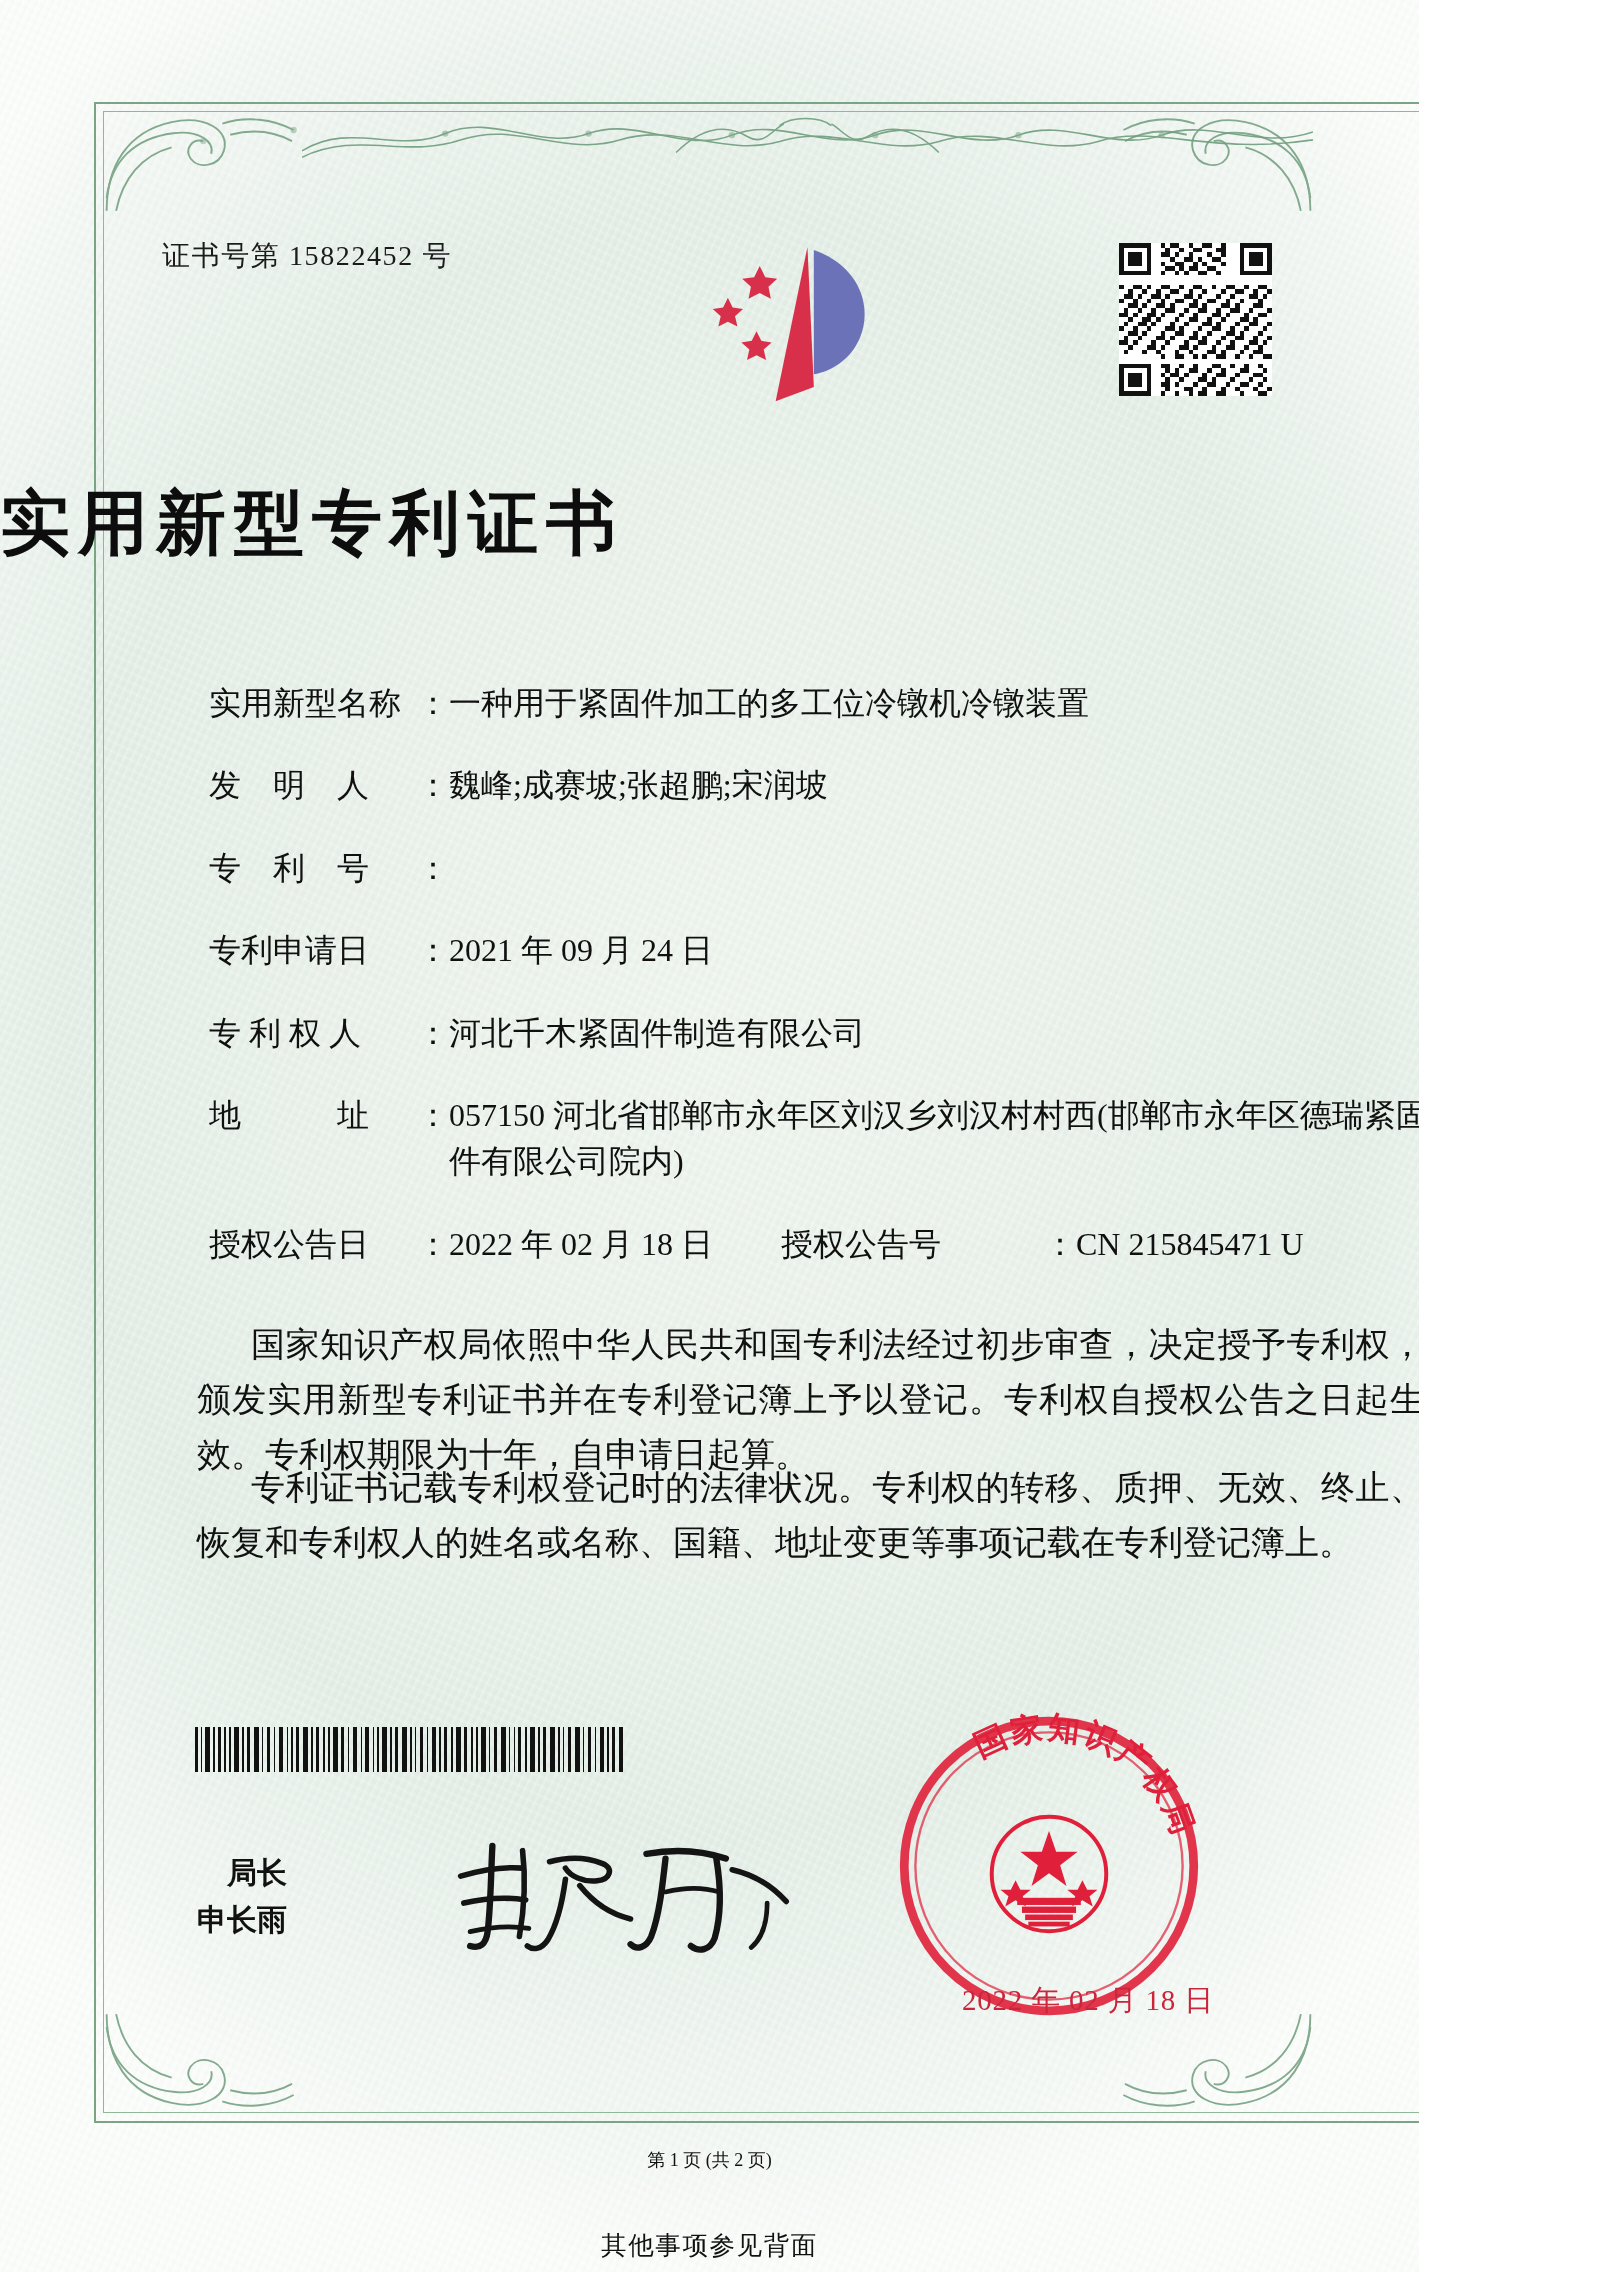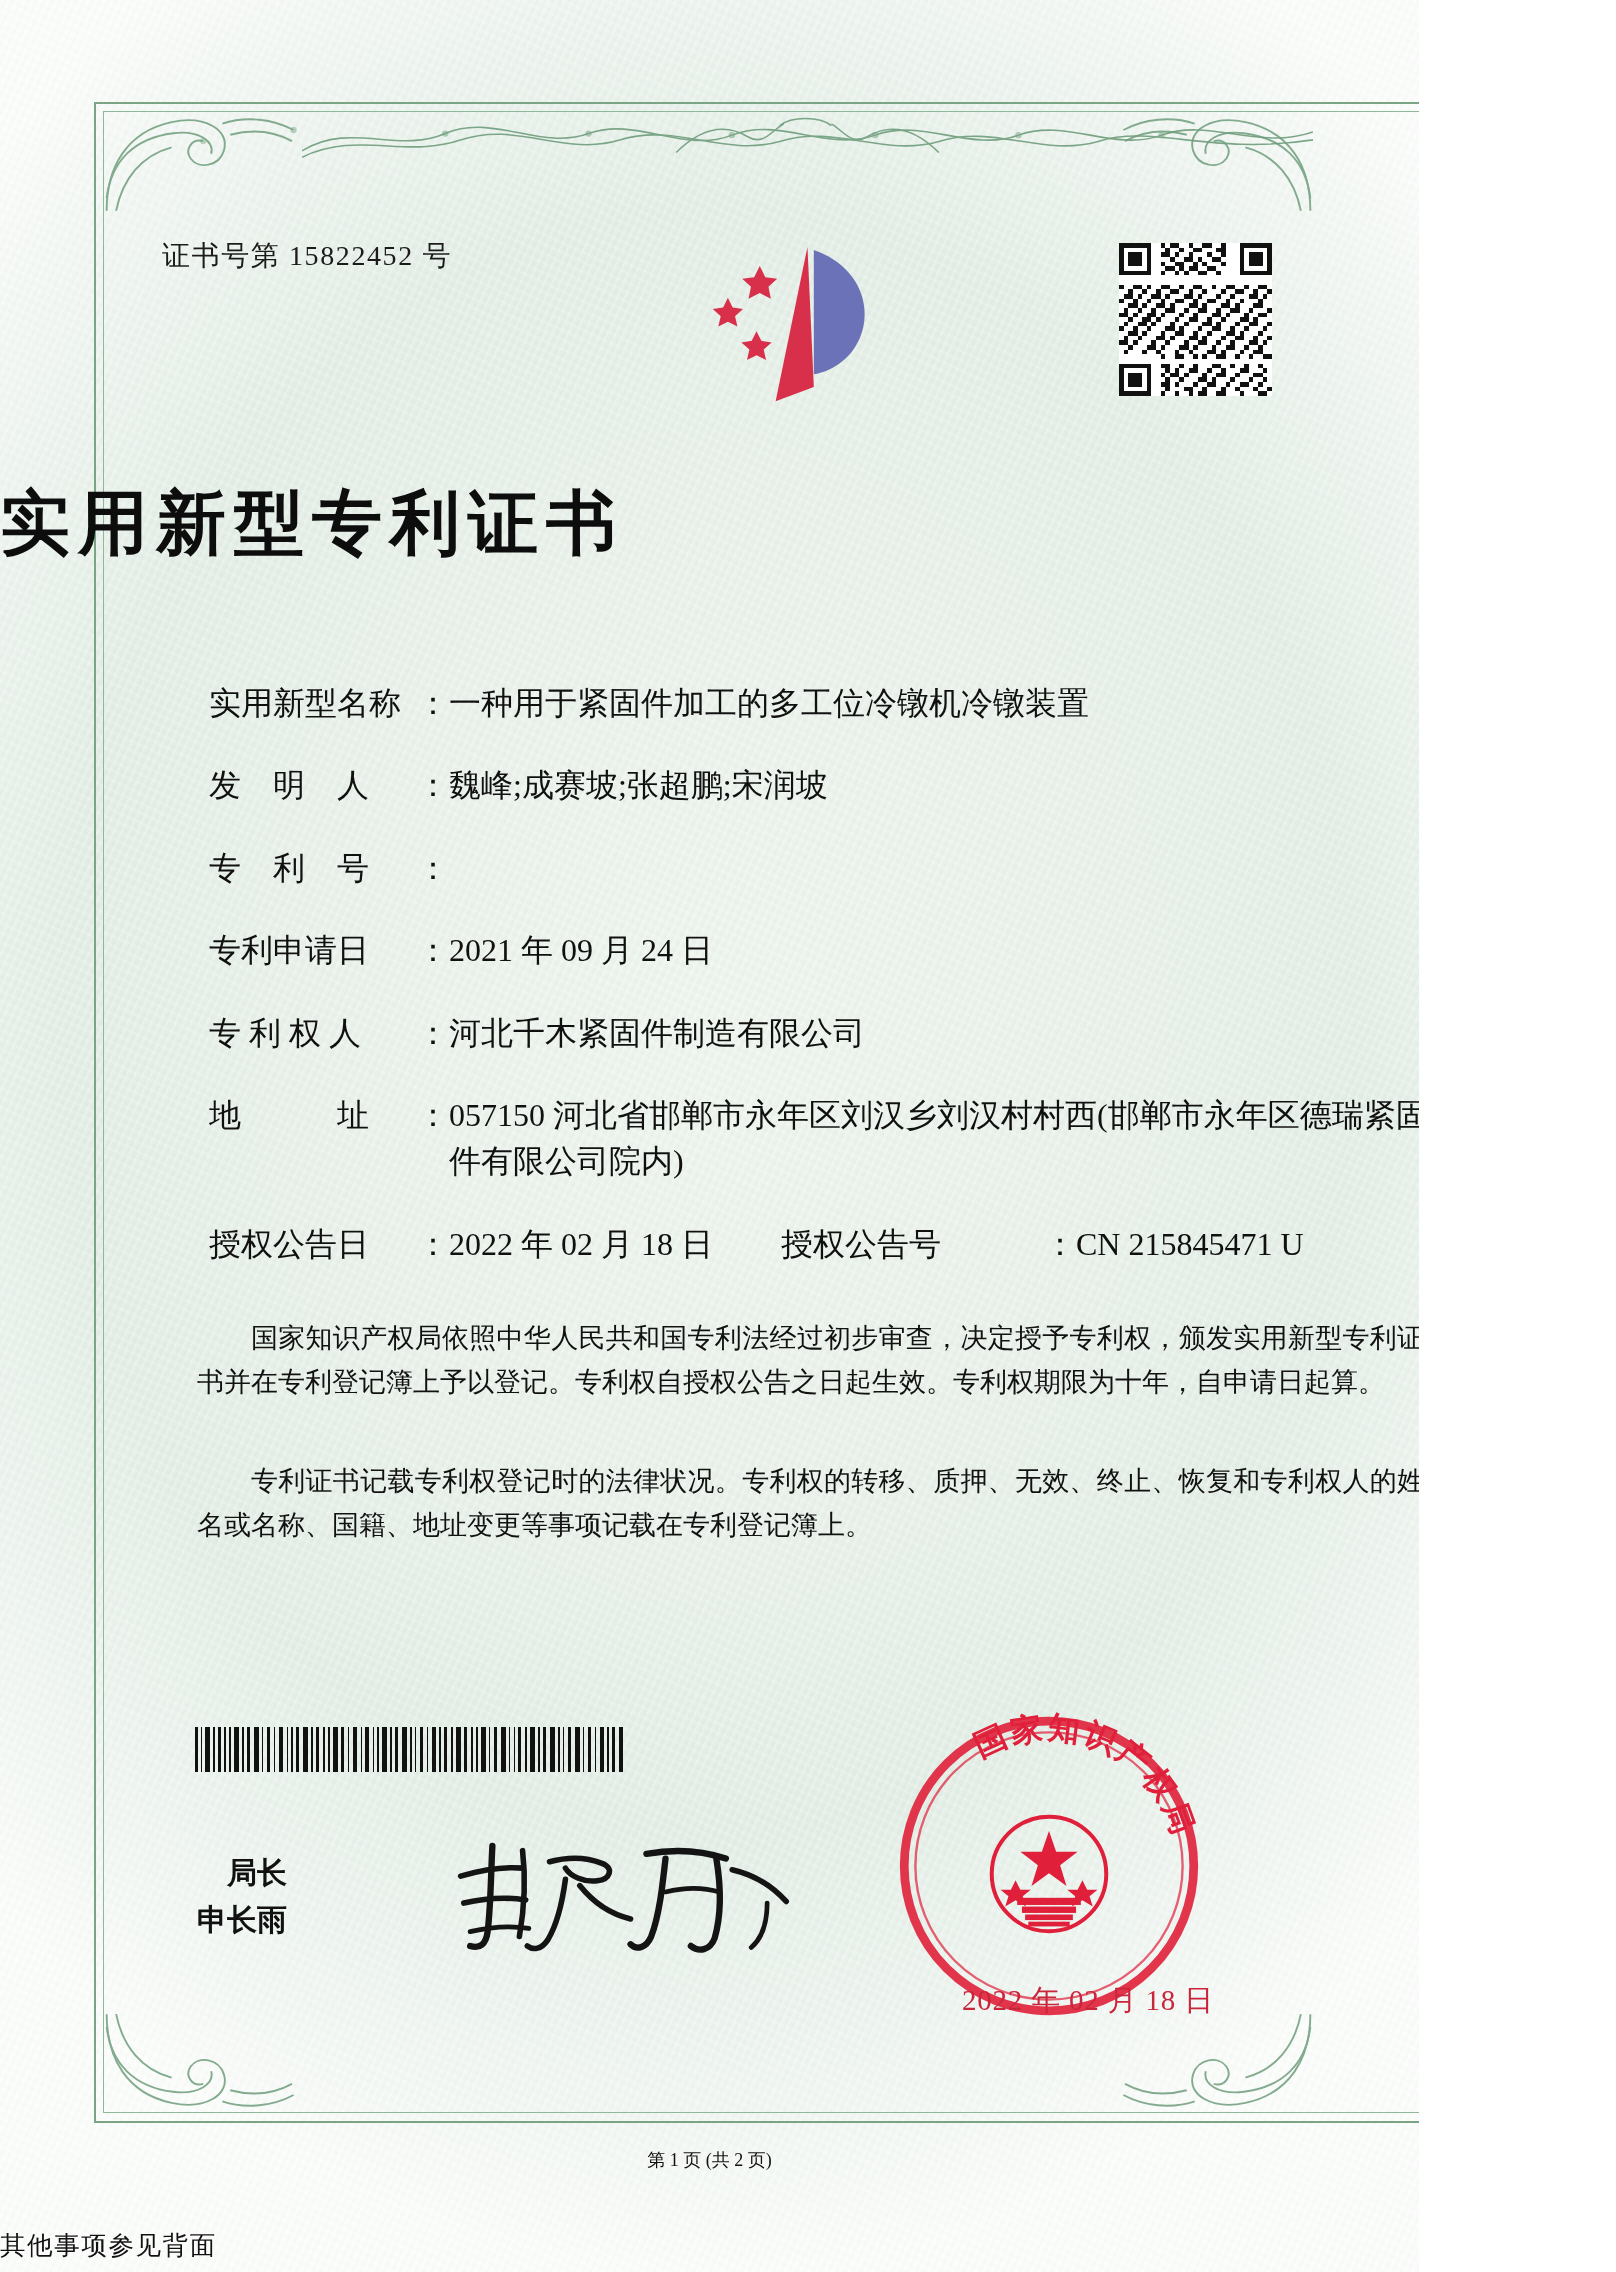--- a/index.html
+++ b/index.html
@@ -144,21 +144,21 @@
   .field .lbl2 {
     flex: 0 0 263px;
     white-space: nowrap;
     margin-left: 68px;
   }
 
   .para {
     position: absolute;
     left: 197px;
     width: 1227px;
-    font-size: 27px;
+    font-size: 34px;
     line-height: 1.62;
     color: #111;
     text-align: justify;
   }
   .para1 { top: 1317px; }
   .para2 { top: 1460px; }
   .para p { margin: 0; text-indent: 54px; }
 
   .barcode {
     position: absolute;
@@ -216,20 +216,21 @@
     top: 2148px;
     text-align: center;
     font-size: 18px;
     color: #111;
   }
   .footnote {
     position: absolute;
     left: 0;
     right: 0;
     top: 2228px;
+    text-align: center;
     font-size: 25.5px;
     color: #111;
     letter-spacing: 1.6px;
   }
 </style>
 </head>
 <body>
 
 <div class="page">
 

